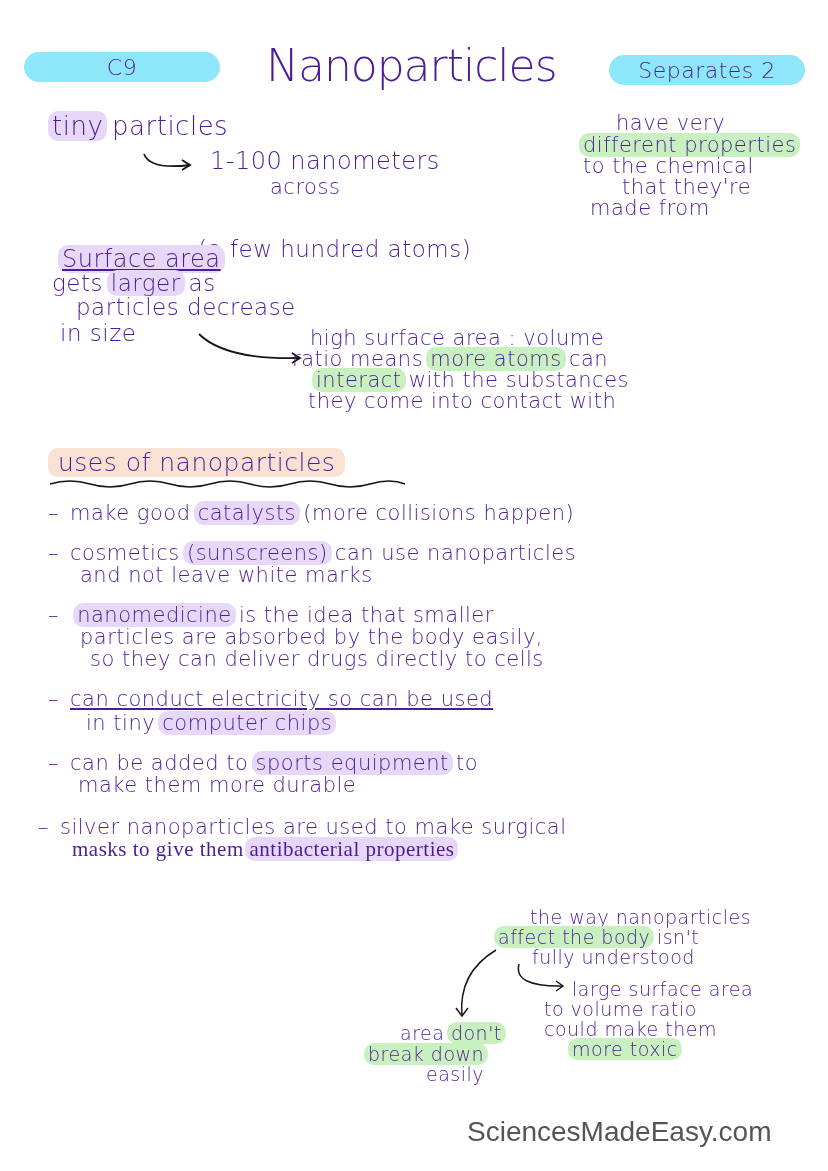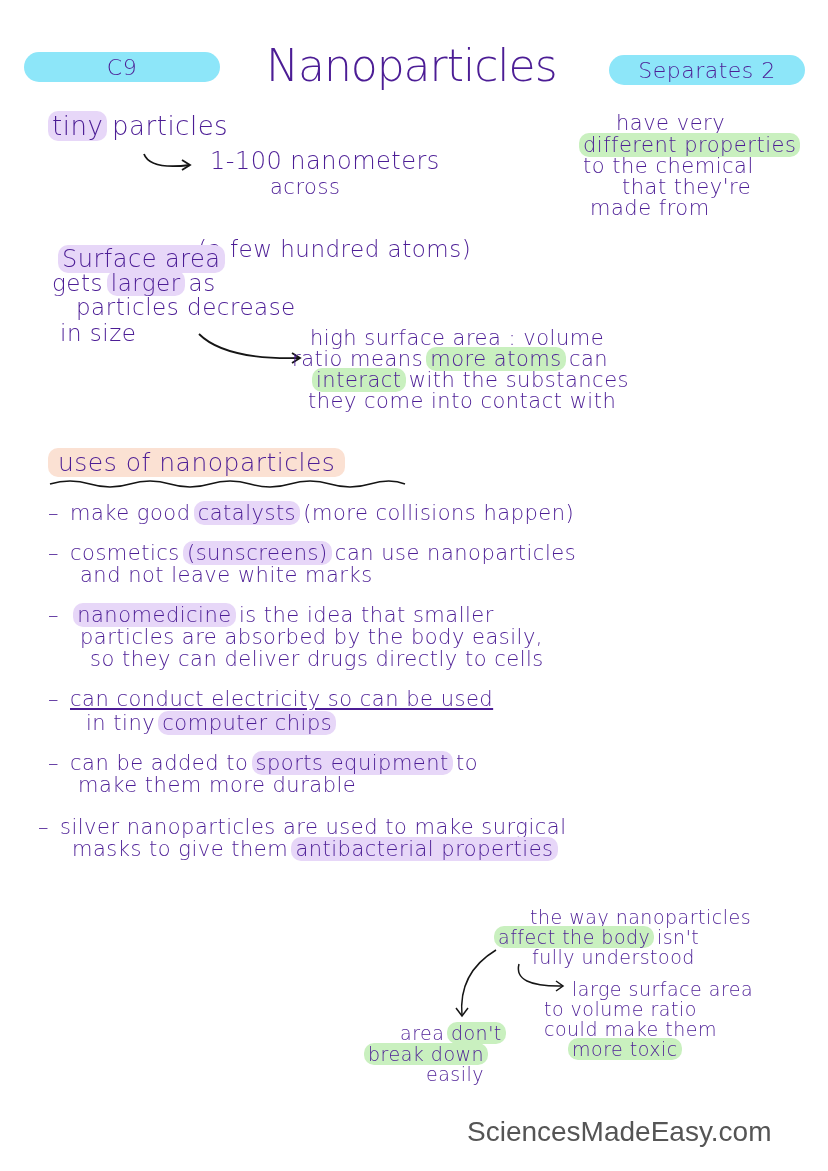--- a/index.html
+++ b/index.html
@@ -42,21 +42,21 @@
 <div class="line hand" style="left:198px; top:198px; font-size:23px;margin-top:40px;">(a few hundred atoms)</div>
 
 <div class="line hand" style="left:616px; top:112px;">have very</div>
 <div class="line hand" style="left:583px; top:134px;">
   <span class="hl hl-green">different properties</span>
 </div>
 <div class="line hand" style="left:583px; top:155px;">to the chemical</div>
 <div class="line hand" style="left:590px; top:176px;margin-left:32px;">that they're</div>
 <div class="line hand" style="left:590px; top:197px;">made from</div>
 
-<div class="line hand" style="left:62px; top:248px; font-size:24px;">
+<div class="line hand" style="left:62px; top:248px; font-size:24px;text-decoration:underline;">
   <span class="hl hl-purple">Surface area</span>
 </div>
 <div class="line hand" style="left:52px; top:272px; font-size:23px;">
   <span>gets</span>
   <span class="hl hl-purple">larger</span>
   <span>as</span>
 </div>
 <div class="line hand" style="left:76px; top:296px; font-size:23px;">particles decrease</div>
 <div class="line hand" style="left:60px; top:322px; font-size:23px;">in size</div>
 <svg class="arrow" width="120" height="40" style="left:195px; top:330px;">
@@ -114,21 +114,21 @@
 <div class="line hand" style="left:48px; top:752px;">
   <span class="dash">–</span><span>can be added to</span>
   <span class="hl hl-purple">sports equipment</span>
   <span>to</span>
 </div>
 <div class="line hand" style="left:78px; top:774px;">make them more durable</div>
 
 <div class="line hand" style="left:38px; top:816px;">
   <span class="dash">–</span><span>silver nanoparticles are used to make surgical</span>
 </div>
-<div class="line hand" style="left:72px; top:838px;">
+<div class="line hand" style="left:72px; top:838px;font-family:Liberation Serif, serif;">
   <span>masks to give them</span>
   <span class="hl hl-purple">antibacterial properties</span>
 </div>
 
 <div class="line hand" style="left:530px; top:906px; font-size:19px;">the way nanoparticles</div>
 <div class="line hand" style="left:498px; top:926px; font-size:19px;">
   <span class="hl hl-green">affect the body</span>
   <span>isn't</span>
 </div>
 <div class="line hand" style="left:532px; top:946px; font-size:19px;">fully understood</div>

